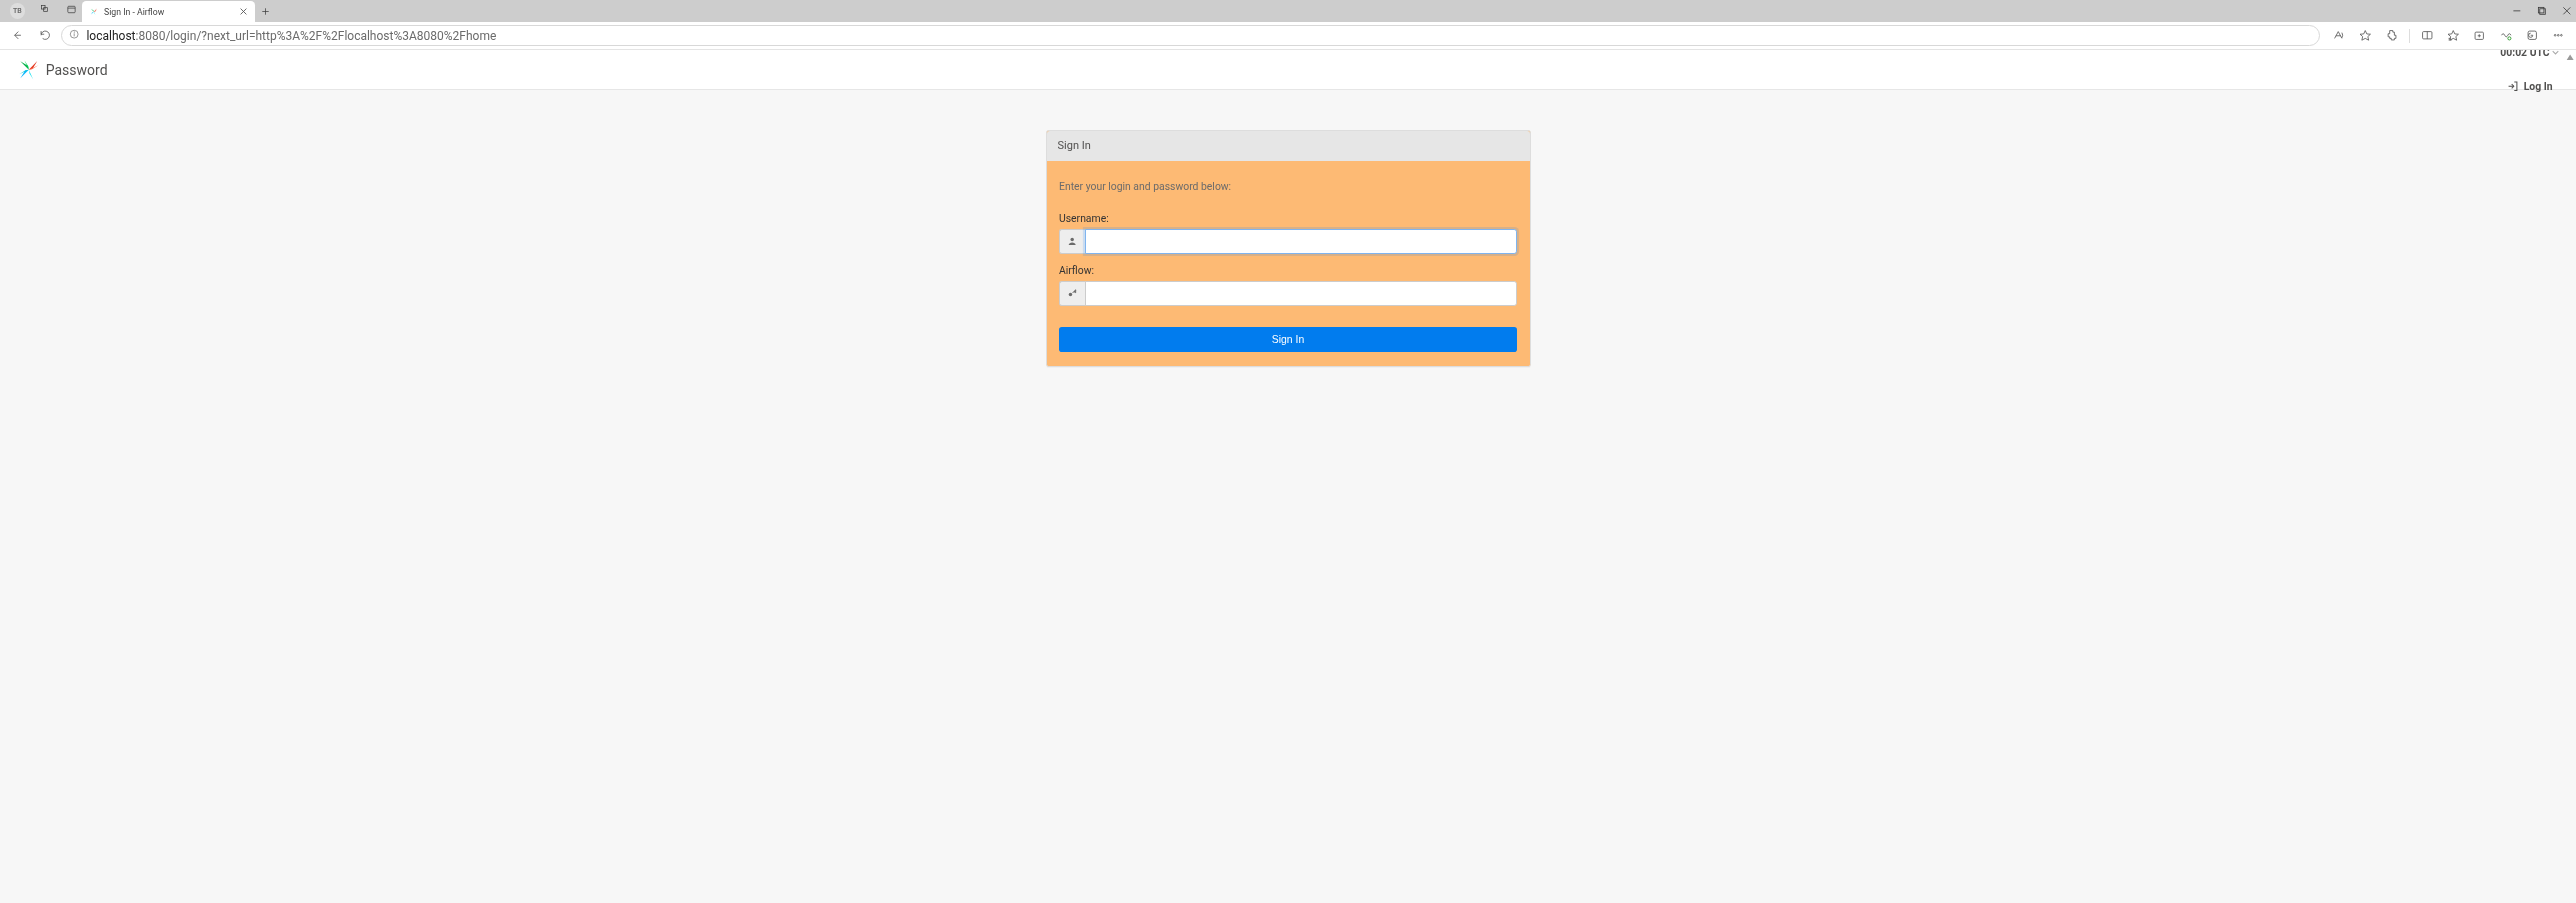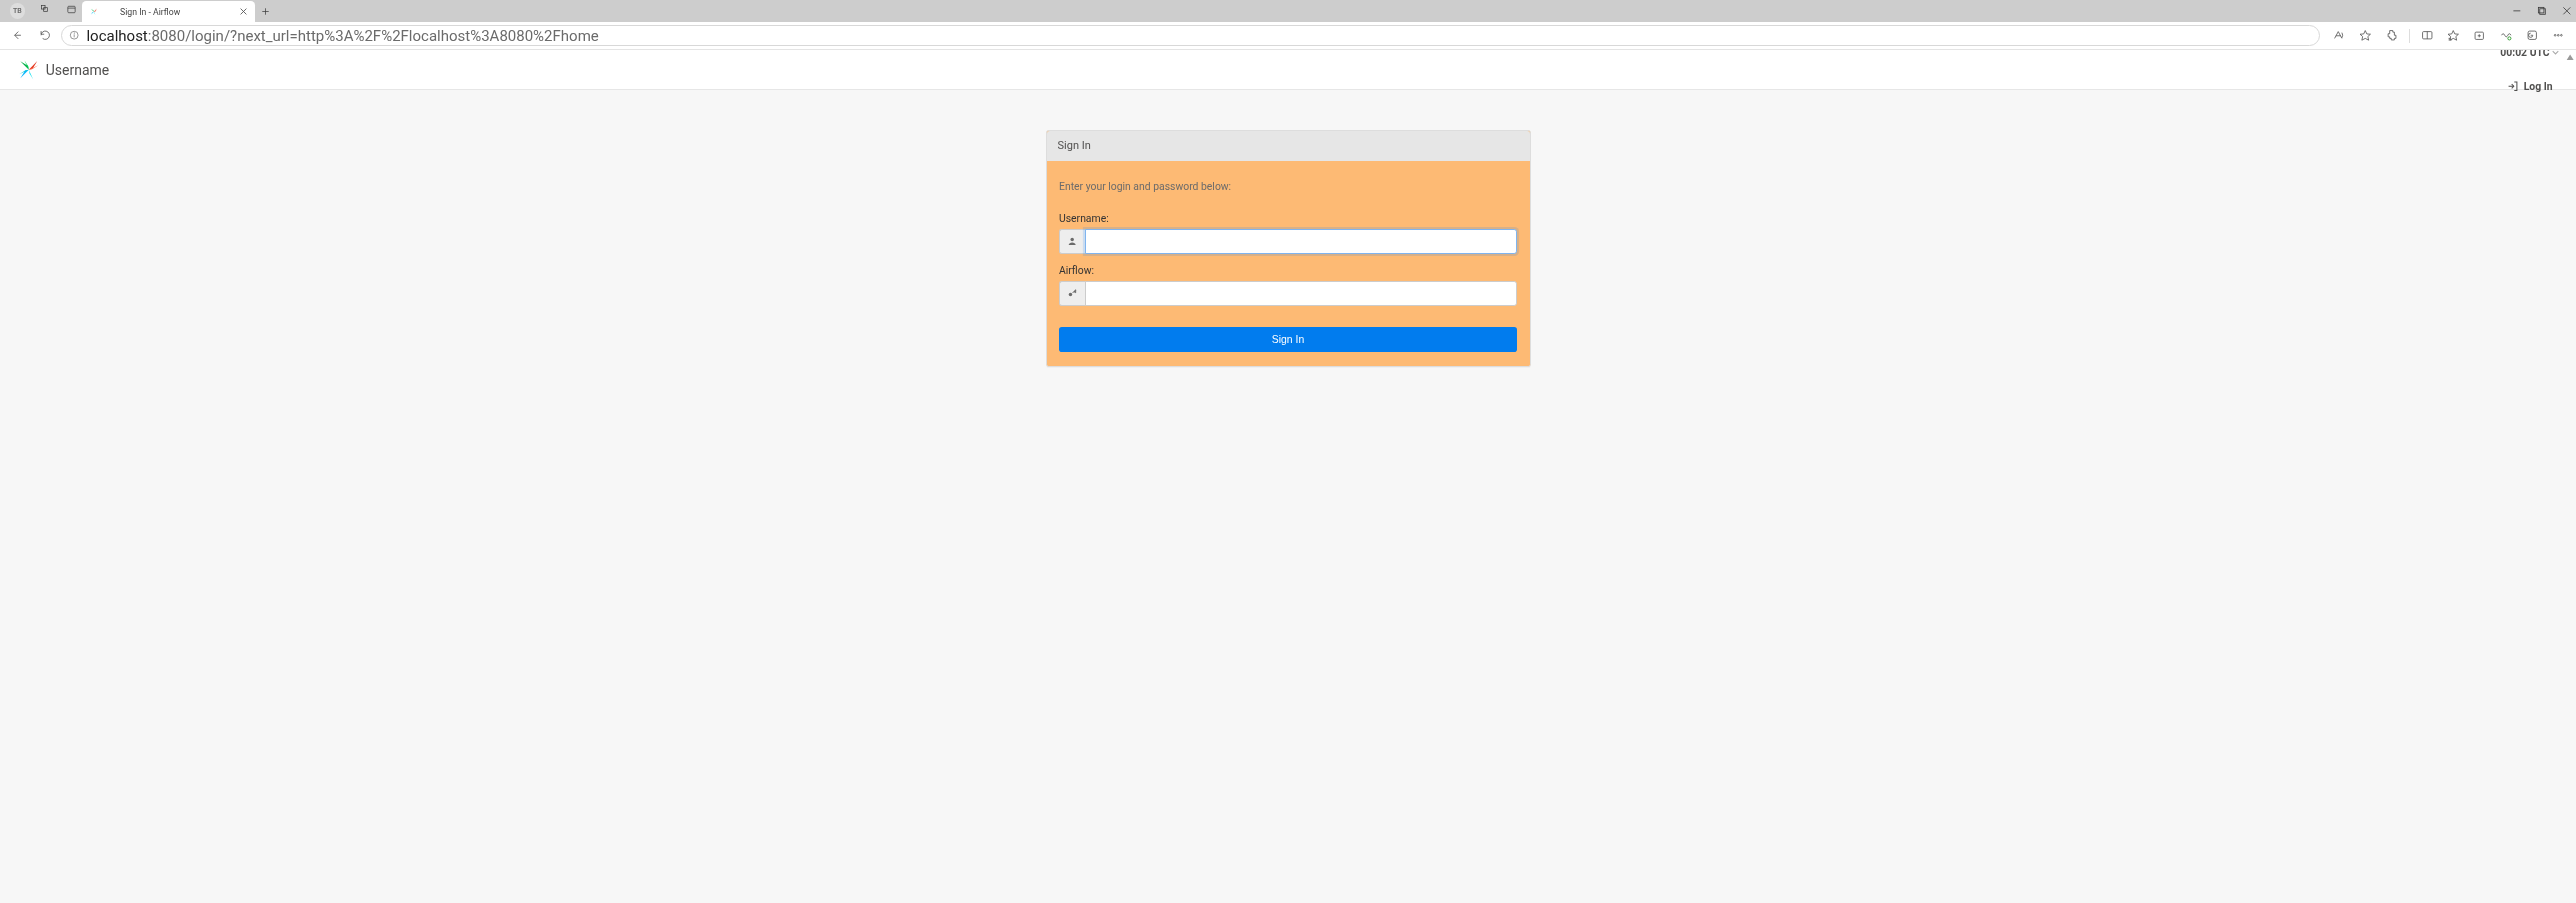--- a/index.html
+++ b/index.html
@@ -5,34 +5,34 @@
   * { box-sizing: border-box; margin: 0; padding: 0; }
   html, body { height: 100%; width: 100%; font-family: -apple-system, BlinkMacSystemFont, "Segoe UI", Roboto, Helvetica, Arial, sans-serif; background: #fff; }
   body { overflow: hidden; }
 
   
   .browser-chrome { width: 100%; background: #cdcdcd; user-select: none; }
   .tab-strip { height: 22px; display: flex; align-items: stretch; padding: 0 4.2px; position: relative; }
   .chrome-left { display: flex; align-items: center; gap: 15px; padding: 0 5.5px; }
   .profile-badge { width: 15.2px; height: 15.2px; border-radius: 50%; background: #ddd; color:#666; font-size:7px; font-weight:600; display:flex; align-items:center; justify-content:center; }
   .chrome-icon { width: 11px; height: 11px; fill: #3b3b3b; stroke:#3b3b3b; }
-  .tab { display: flex; align-items: center; background:#fff; border-top-left-radius:4.2px; border-top-right-radius:4.2px; padding:0 7px; margin-top:1.4px; height:21px; min-width:173px; gap:21px; }
+  .tab { display: flex; align-items: center; background:#fff; border-top-left-radius:4.2px; border-top-right-radius:4.2px; padding:0 7px; margin-top:1.4px; height:21px; min-width:173px; gap:5px; }
   .tab-title { font-size:8.7px; color:#444; flex:1; white-space:nowrap; overflow:hidden; text-overflow:ellipsis; }
   .tab .favicon { width:9.7px; height:9.7px; }
   .tab-close { width:9.7px; height:9.7px; display:flex; align-items:center; justify-content:center; cursor:pointer; }
   .tab-close svg { width:7px; height:7px; stroke:#555; stroke-width:1.5; }
   .new-tab { width:19.4px; display:flex; align-items:center; justify-content:center; cursor:pointer; }
   .window-controls { position:absolute; right:4.2px; top:0; height:22px; display:flex; align-items:center; gap:15.2px; }
   .window-controls .wc { width:9.7px; height:9.7px; display:flex; align-items:center; justify-content:center; cursor:pointer; }
   .window-controls svg { stroke:#3b3b3b; fill:none; stroke-width:1.2; }
 
   .toolbar { height:28px; background:#fff; display:flex; align-items:center; padding:0 5.5px; gap:4.2px; border-bottom:0.7px solid #e4e4e4; }
   .tb-btn { width:23.6px; height:23.6px; display:flex; align-items:center; justify-content:center; border-radius:2.8px; cursor:pointer; }
   .tb-btn svg { width:12.5px; height:12.5px; stroke:#555; fill:none; stroke-width:1.6; }
-  .address-bar { flex:1; height:21px; border:0.7px solid #d8d8d8; border-radius:11px; display:flex; align-items:center; padding:0 7px; gap:7px; font-size:15px; color:#6b6b6b; background:#fff; }
+  .address-bar { flex:1; height:21px; border:0.7px solid #d8d8d8; border-radius:11px; display:flex; align-items:center; padding:0 7px; gap:7px; font-size:12px; color:#6b6b6b; background:#fff; }
   .address-bar .host { color:#222; }
   .address-bar svg { width:10.4px; height:10.4px; stroke:#6b6b6b; fill:none; stroke-width:1.6; }
   .right-icons { display:flex; align-items:center; gap:2.8px; padding-left:2.8px; }
   .right-icons .tb-btn svg { stroke:#555; }
   .sep { width:0.7px; height:14px; background:#ddd; margin:0 2.8px; }
 
   
   .page { position:absolute; top:50px; left:0; right:0; bottom:0; background:#fff; overflow:auto; }
   .navbar { height:40px; border-bottom:0.7px solid #e6e6e6; display:flex; align-items:center; padding:0 16.6px; justify-content:space-between; }
   .brand { display:flex; align-items:center; gap:5.5px; cursor:pointer; }
@@ -224,21 +224,21 @@
     <a class="brand">
       <svg class="brand-logo pin" viewBox="0 0 64 64">
         <path class="p4" d="M32 32 L55 8  L42 30 Z"></path>
         <path class="p5" d="M32 32 L58 20 L42 30 Z"></path>
         <path class="p2" d="M32 32 L9  9  L30 22 Z"></path>
         <path class="p3" d="M32 32 L20 6  L30 22 Z"></path>
         <path class="p6" d="M32 32 L9  55 L22 34 Z"></path>
         <path class="p1" d="M32 32 L6  44 L22 34 Z"></path>
         <path class="p7" d="M32 32 L44 58 L34 42 Z"></path>
       </svg>
-      <span class="brand-text">Username</span>
+      <span class="brand-text">Password</span>
     </a>
     <div class="nav-right">
       <div class="clock">
         <span>00:02 UTC</span>
         <svg class="caret" viewBox="0 0 10 10">
             <polyline points="1 3 5 7 9 3" fill="none" stroke="#aaa" stroke-width="1.5"></polyline>
           </svg>
       </div>
       <a class="login-link">
         <svg viewBox="0 0 24 24">

